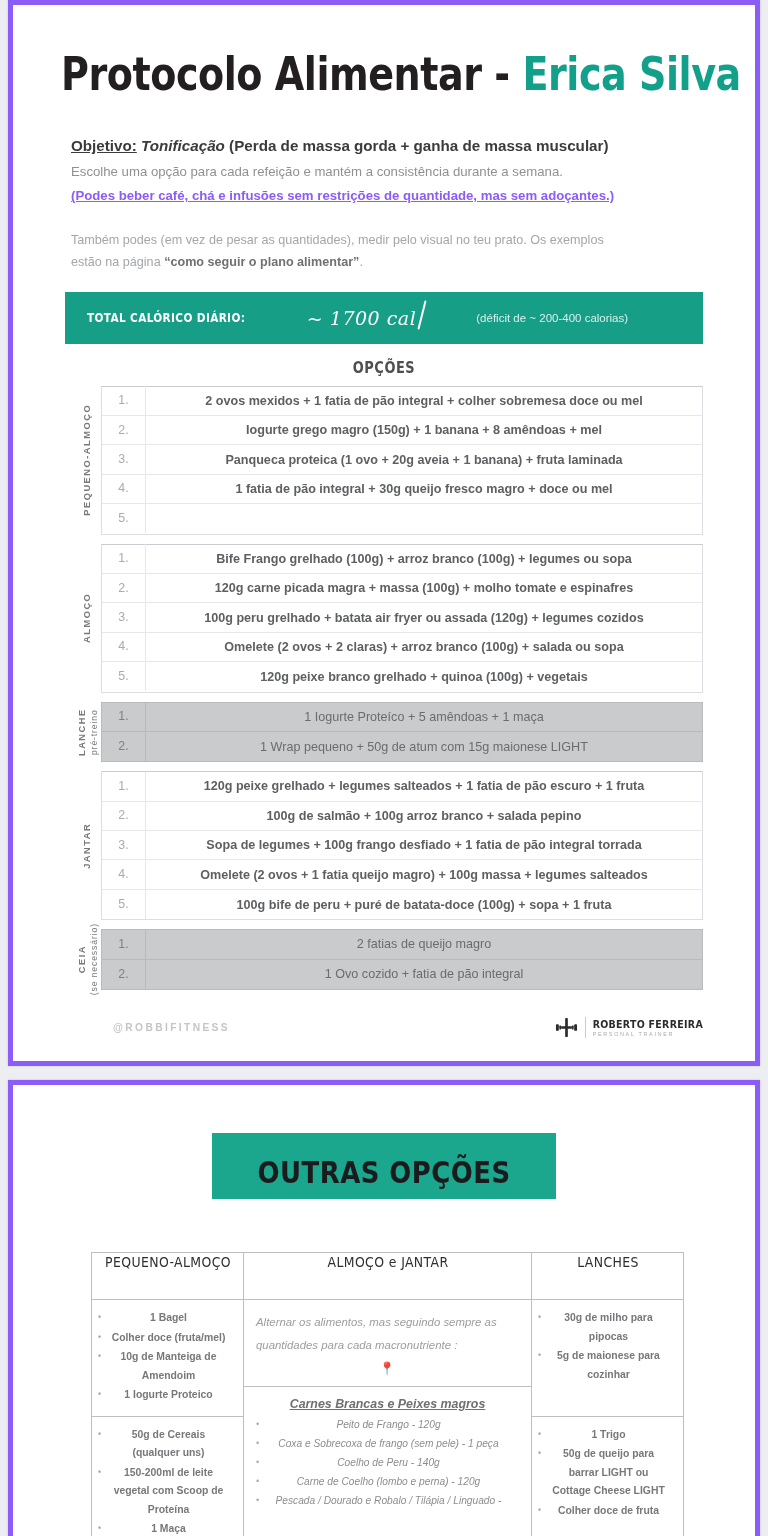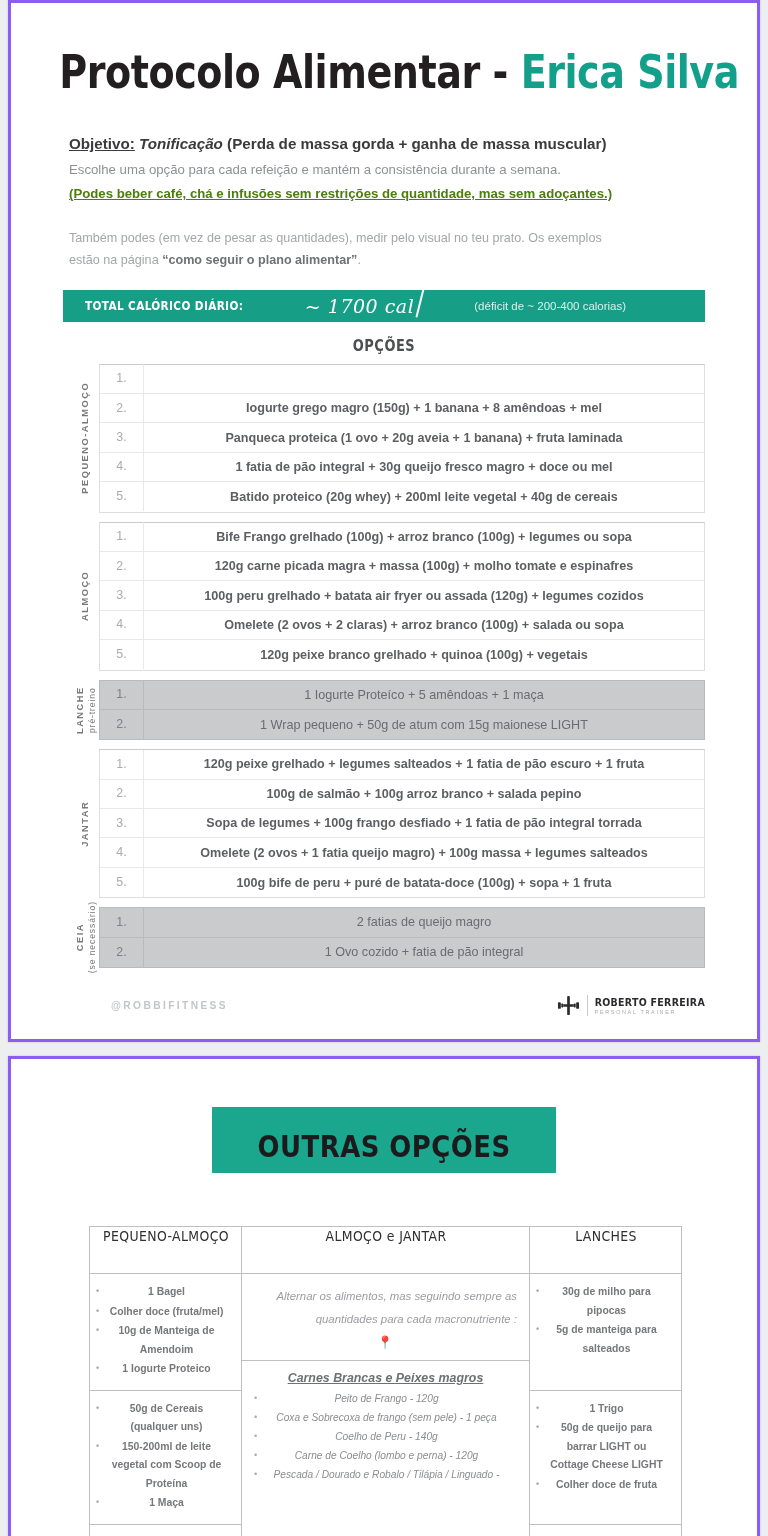--- a/index.html
+++ b/index.html
@@ -8,21 +8,21 @@
     background: #eceef1;
     font-family: "Liberation Sans", sans-serif;
   }
   body { overflow-x: hidden; }
 
   .page {
     background: #ffffff;
     width: 752px;
     margin: 0 auto;
     box-shadow: 0 0 2px rgba(0,0,0,0.18);
-    border: 3px solid #8b5cf6;
+    border: 5px solid #8b5cf6;
   }
   .page-gap { height: 14px; background: #eceef1; }
 
   
   #page1 { padding: 34px 0 0 0; min-height: 1040px; position: relative; }
 
   .doc-title {
     font-family: "Liberation Sans Narrow", "DejaVu Sans Condensed", "Liberation Sans", sans-serif;
     font-weight: bold;
     font-size: 46px;
@@ -45,35 +45,35 @@
   .obj-line .ul { text-decoration: underline; margin-top: 43px; }
   .obj-line .ital { font-style: italic; }
   .sub-line {
     font-size: 13.2px;
     color: #8e9194;
     line-height: 1.62;
     margin-top: 3px;
   }
   .sub-line.bold-ul {
     font-weight: bold;
-    color: #4d7c0f;
+    color: #8b5cf6;
     text-decoration: underline;
   }
   .note-block {
     margin-top: 22px;
     font-size: 12.6px;
     color: #a3a6aa;
     line-height: 1.75;
   }
   .note-block b { color: #6f7174; }
 
   .cal-banner {
     margin: 19px 52px 0 52px;
     background: #179e87;
-    height: 32px;
+    height: 52px;
     display: flex;
     align-items: center;
     padding: 0 22px;
     position: relative;
   }
   .cal-label {
     font-family: "Liberation Sans Narrow", "DejaVu Sans Condensed", "Liberation Sans", sans-serif;
     font-weight: bold;
     font-size: 13px;
     letter-spacing: 0.4px;
@@ -278,21 +278,21 @@
     color: #a8aaad;
     font-size: 9px;
     line-height: 1.95;
   }
   ul.bullets li .txt { flex: 1 1 auto; text-align: center; padding-right: 10px; }
 
   .mid-intro {
     font-size: 11.4px;
     font-style: italic;
     color: #9b9da1;
-    text-align: right;
+    text-align: left;
     line-height: 2.05;
   }
   .pin { text-align: center; margin-top: 4px; font-size: 13px; line-height: 1; }
 
   .mid-sub-title {
     text-align: center;
     font-size: 12.4px;
     font-style: italic;
     font-weight: bold;
     color: #6e7073;
@@ -333,36 +333,36 @@
   <div class="opcoes-head">OPÇÕES</div>
 
   <div id="meals-container">
       <div class="meal-block">
         <div class="meal-sidelabel">
           <div class="rot">PEQUENO-ALMOÇO</div>
         </div>
         <div class="meal-rows">
           <div class="meal-row">
             <div class="meal-num">1.</div>
+            <div class="meal-text">2 ovos mexidos + 1 fatia de pão integral + colher sobremesa doce ou mel</div>
           </div>
           <div class="meal-row">
             <div class="meal-num">2.</div>
             <div class="meal-text">Iogurte grego magro (150g) + 1 banana + 8 amêndoas + mel</div>
           </div>
           <div class="meal-row">
             <div class="meal-num">3.</div>
             <div class="meal-text">Panqueca proteica (1 ovo + 20g aveia + 1 banana) + fruta laminada</div>
           </div>
           <div class="meal-row">
             <div class="meal-num">4.</div>
             <div class="meal-text">1 fatia de pão integral + 30g queijo fresco magro + doce ou mel</div>
           </div>
           <div class="meal-row">
             <div class="meal-num">5.</div>
-            <div class="meal-text">Batido proteico (20g whey) + 200ml leite vegetal + 40g de cereais</div>
           </div>
         </div>
       </div>
       <div class="meal-block">
         <div class="meal-sidelabel">
           <div class="rot">ALMOÇO</div>
         </div>
         <div class="meal-rows">
           <div class="meal-row">
             <div class="meal-num">1.</div>
@@ -543,21 +543,21 @@
           </td>
           <td>
             <div class="cell">
               <ul class="bullets">
                 <li>
                   <span class="dot">•</span>
                   <span class="txt">30g de milho para pipocas</span>
                 </li>
                 <li>
                   <span class="dot">•</span>
-                  <span class="txt">5g de manteiga para salteados</span>
+                  <span class="txt">5g de maionese para cozinhar</span>
                 </li>
               </ul>
             </div>
           </td>
         </tr>
         <tr>
           <td>
             <div class="cell">
               <ul class="bullets">
                 <li>

